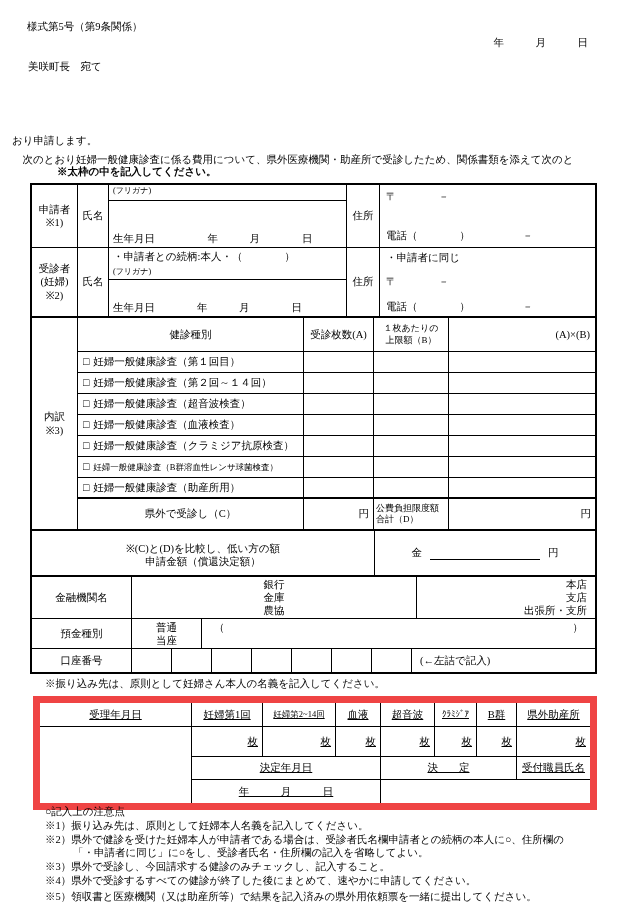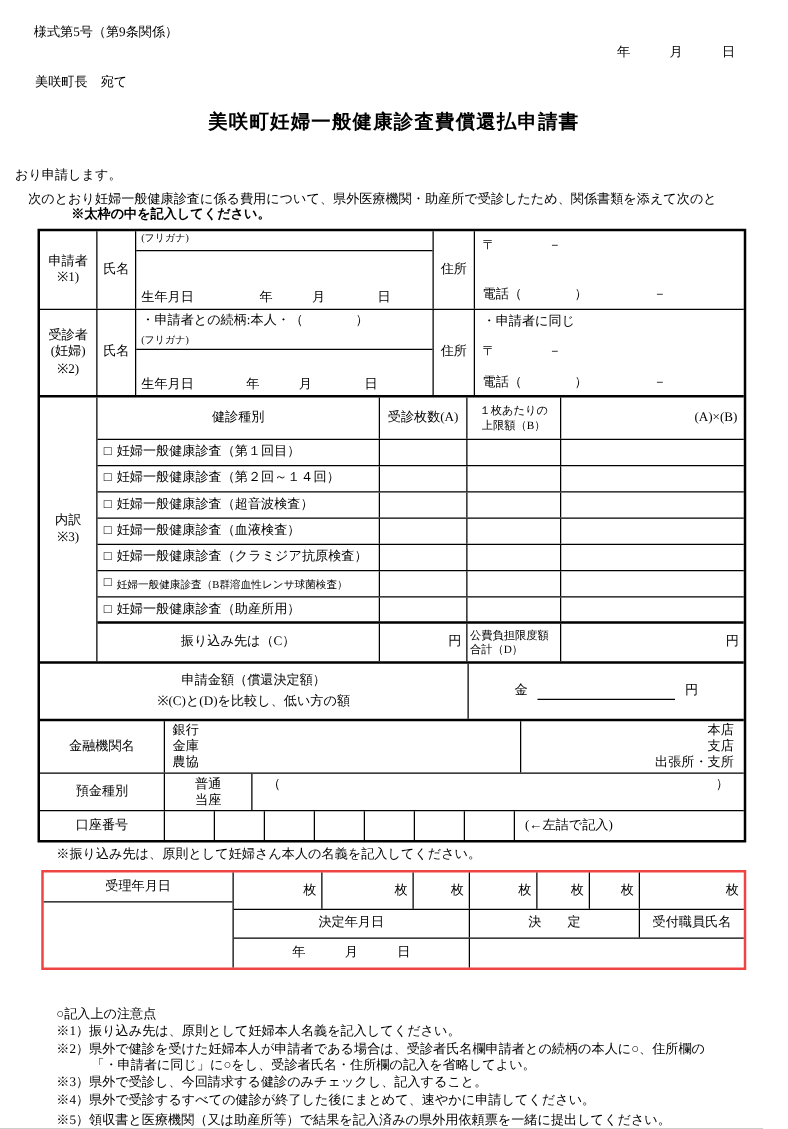--- a/index.html
+++ b/index.html
@@ -27,33 +27,32 @@
   .grow { flex:1; }
   .right { text-align:right; }
   .furigana { font-size:8px; padding:1px 4px; height:16px; }
   .small9 { font-size:9px; }
   .small85 { font-size:8.5px; }
   .dob { padding:0 4px 2px 4px; }
   .item-cell { padding-left:5px; display:flex; align-items:center; }
   .checkbox { margin-right:4px; }
   .yen-cell { display:flex; align-items:center; justify-content:flex-end; padding-right:4px; }
   .amount-line { width:110px; border-bottom:1px solid #000; display:inline-block; margin:0 8px; height:13px; }
-  .office { border:2px solid #ef4444; }
+  .office { border:7px solid #ef4444;text-decoration:underline; }
   .notes div { line-height:13.8px; }
   .note-indent { padding-left:28px; }
 </style>
 </head>
 <body>
 
 <div class="page">
 
   <div class="abs" style="left:27px;top:20px">様式第5号（第9条関係）</div>
   <div class="abs" style="right:42px;top:36px">年　　　月　　　日</div>
   <div class="abs" style="left:28px;top:60px">美咲町長　宛て</div>
-  <div class="abs title" style="top:88px">美咲町妊婦一般健康診査費償還払申請書</div>
   <div class="abs" style="left:12px;top:131px;width:612px;line-height:19px">
     <div>おり申請します。</div>
     <div>　次のとおり妊婦一般健康診査に係る費用について、県外医療機関・助産所で受診したため、関係書類を添えて次のと</div>
   </div>
   <div class="abs bold" style="left:57px;top:165px">※太枠の中を記入してください。</div>
 
   <div class="abs tbl" style="left:30px;top:183px;width:567px">
 
     <div class="r" style="height:63px">
       <div class="c br vcenter hcenter" style="width:46px">
@@ -177,53 +176,53 @@
           <div class="c br item-cell" style="width:226px">
               <span class="checkbox">□</span>
               <span>妊婦一般健康診査（助産所用）</span>
             </div>
           <div class="c br" style="width:70px"></div>
           <div class="c br" style="width:75px"></div>
           <div class="c grow"></div>
         </div>
 
         <div class="r noline" style="height:30px">
-          <div class="c br vcenter hcenter" style="width:226px">振り込み先は（C）</div>
+          <div class="c br vcenter hcenter" style="width:226px">県外で受診し（C）</div>
           <div class="c br yen-cell" style="width:70px">
               <span>円</span>
             </div>
           <div class="c br vcenter small9" style="width:75px;padding-left:2px">
             <div>公費負担限度額</div>
             <div>合計（D）</div>
           </div>
           <div class="c yen-cell grow">
               <span>円</span>
             </div>
         </div>
       </div>
     </div>
 
     <div class="r thick" style="height:46px">
       <div class="c br vcenter hcenter" style="width:343px">
+        <div style="margin-top:4px">※(C)と(D)を比較し、低い方の額</div>
         <div>申請金額（償還決定額）</div>
-        <div style="margin-top:4px">※(C)と(D)を比較し、低い方の額</div>
       </div>
       <div class="c grow" style="display:flex;align-items:center;justify-content:center">
         <span>金</span>
         <span class="amount-line"></span>
         <span>円</span>
       </div>
     </div>
 
     <div class="r noline">
       <div class="col grow">
 
         <div class="r" style="height:42px">
           <div class="c br vcenter hcenter" style="width:100px">金融機関名</div>
-          <div class="c br" style="width:285px;display:flex;justify-content:flex-start">
+          <div class="c br" style="width:285px;display:flex;justify-content:center">
             <div class="right" style="padding:1px 6px;line-height:13px">
               <div>銀行</div>
               <div>金庫</div>
               <div>農協</div>
             </div>
           </div>
           <div class="c grow" style="display:flex;justify-content:flex-end">
             <div class="right" style="padding:1px 8px;line-height:13px">
               <div>本店</div>
               <div>支店</div>
@@ -263,20 +262,29 @@
 
   <div class="abs office" style="left:33px;top:696px;width:564px">
     <div style="display:flex">
 
       <div class="col br" style="width:152px">
         <div class="c bb vcenter hcenter" style="height:24px">受理年月日</div>
         <div class="c grow"></div>
       </div>
 
       <div class="col grow">
+        <div class="r" style="height:24px">
+          <div class="c br vcenter hcenter" style="width:71px">妊婦第1回</div>
+          <div class="c br vcenter hcenter small85" style="width:73px">妊婦第2~14回</div>
+          <div class="c br vcenter hcenter" style="width:45px">血液</div>
+          <div class="c br vcenter hcenter" style="width:54px">超音波</div>
+          <div class="c br vcenter hcenter small9" style="width:42px">ｸﾗﾐｼﾞｱ</div>
+          <div class="c br vcenter hcenter" style="width:40px">B群</div>
+          <div class="c vcenter hcenter grow">県外助産所</div>
+        </div>
         <div class="r" style="height:30px">
           <div class="c br yen-cell" style="width:71px">
               <span>枚</span>
             </div>
           <div class="c br yen-cell" style="width:73px">
               <span>枚</span>
             </div>
           <div class="c br yen-cell" style="width:45px">
               <span>枚</span>
             </div>

